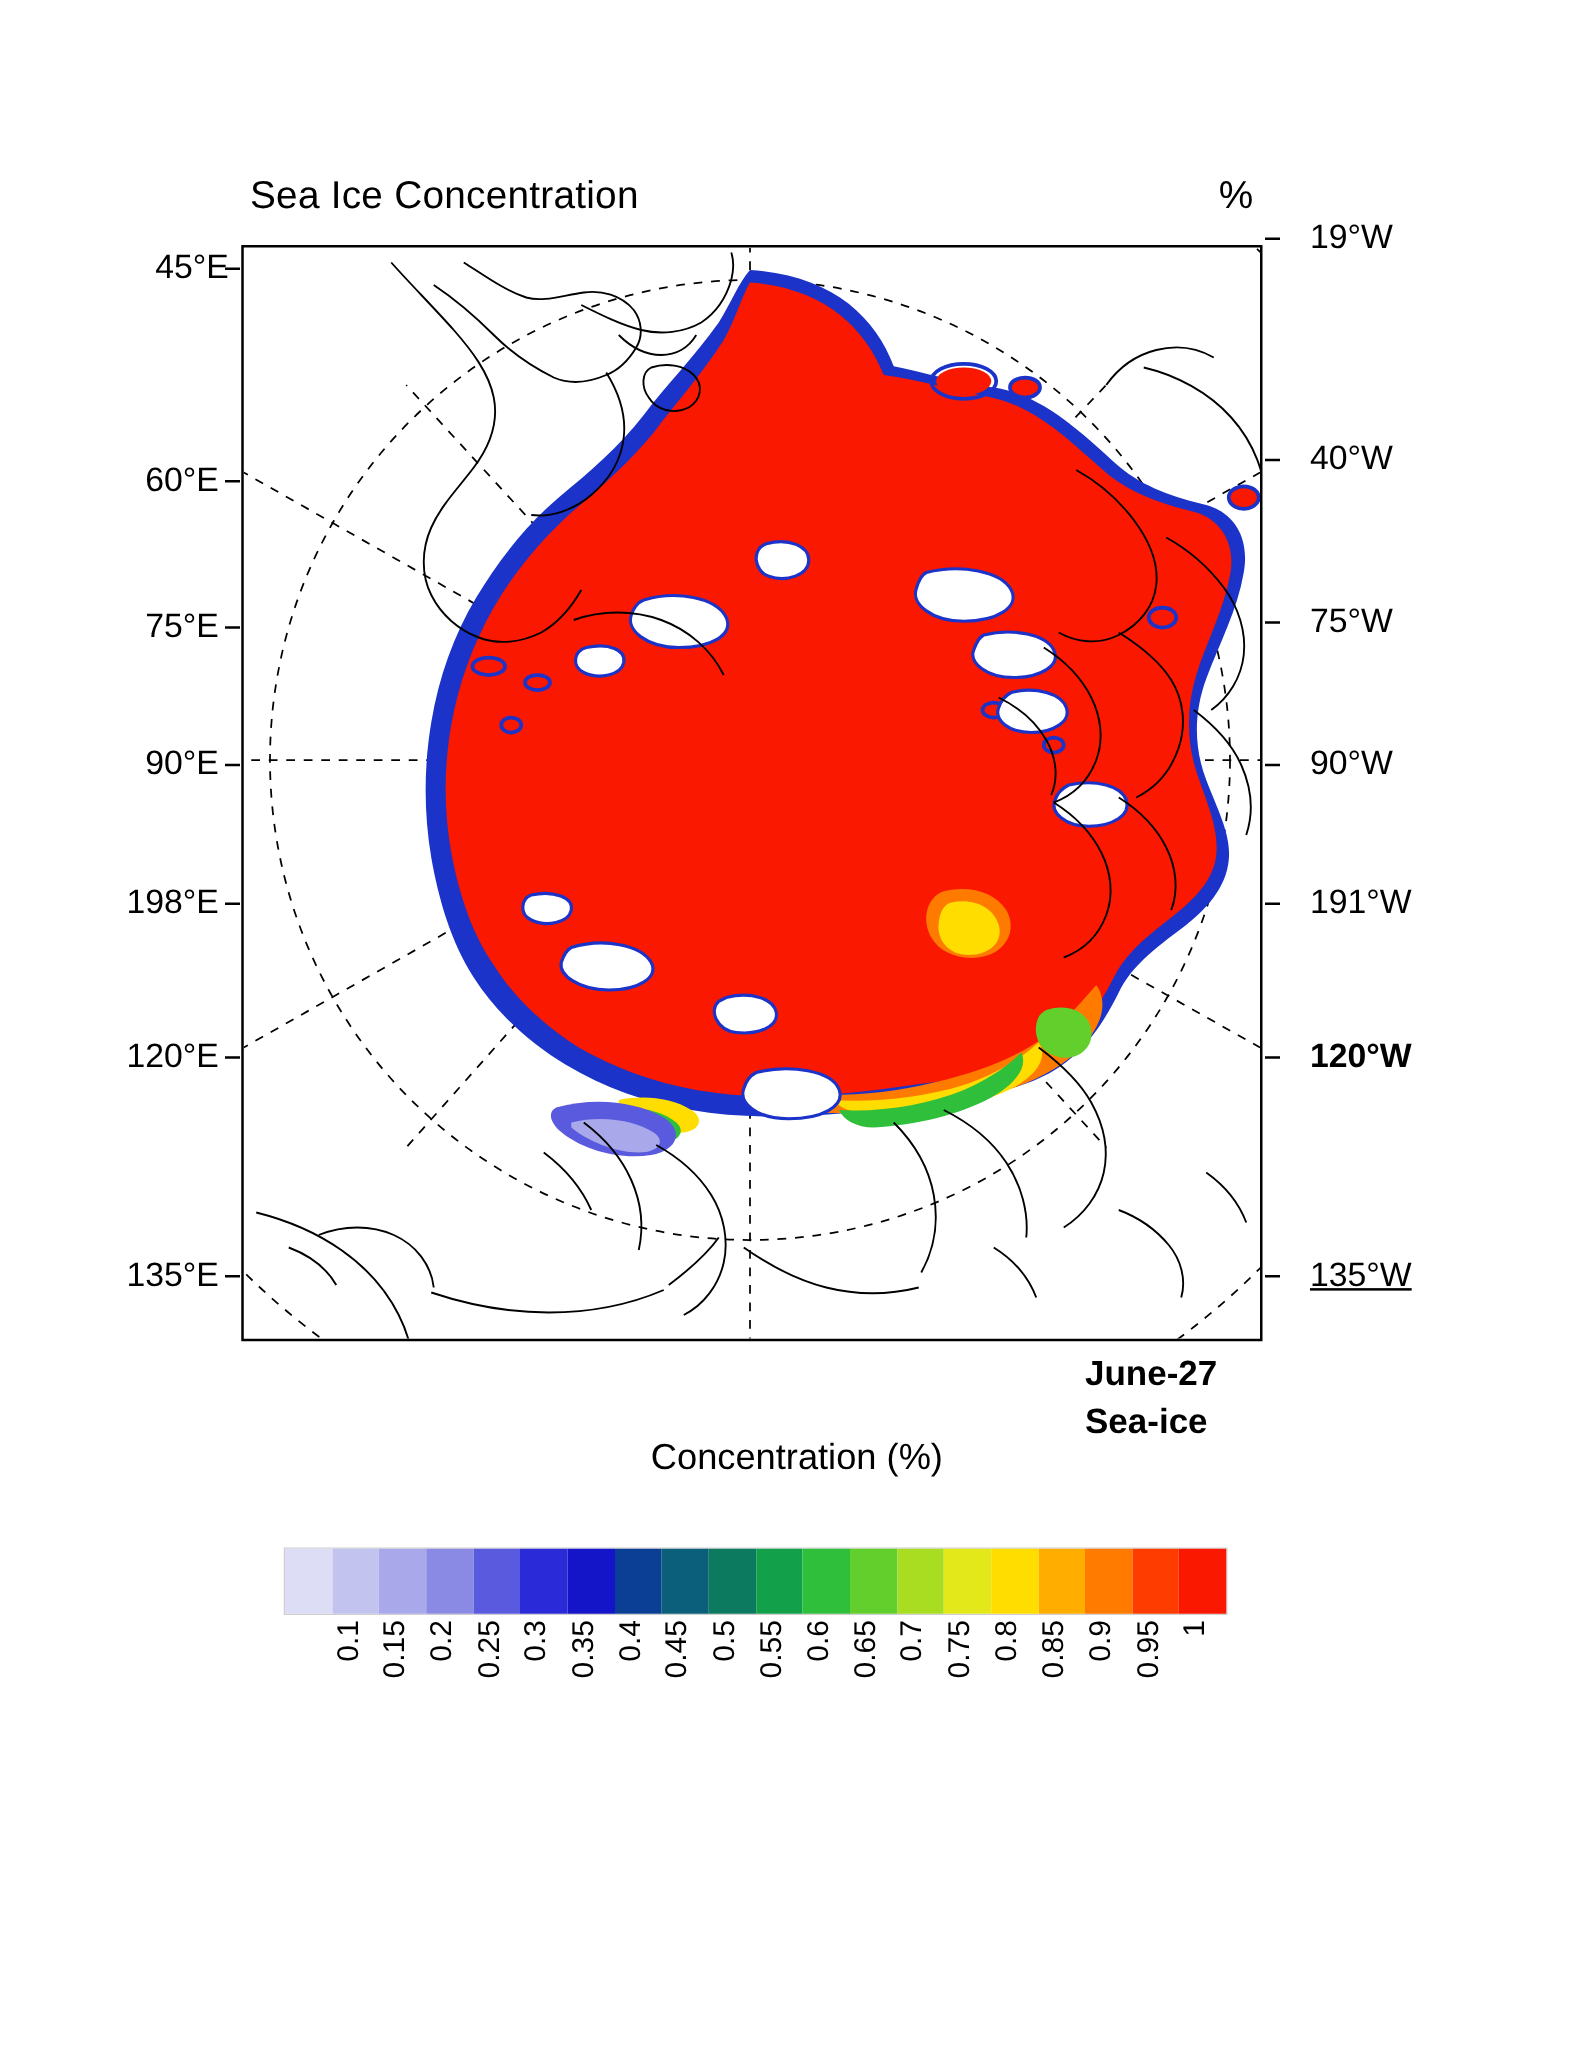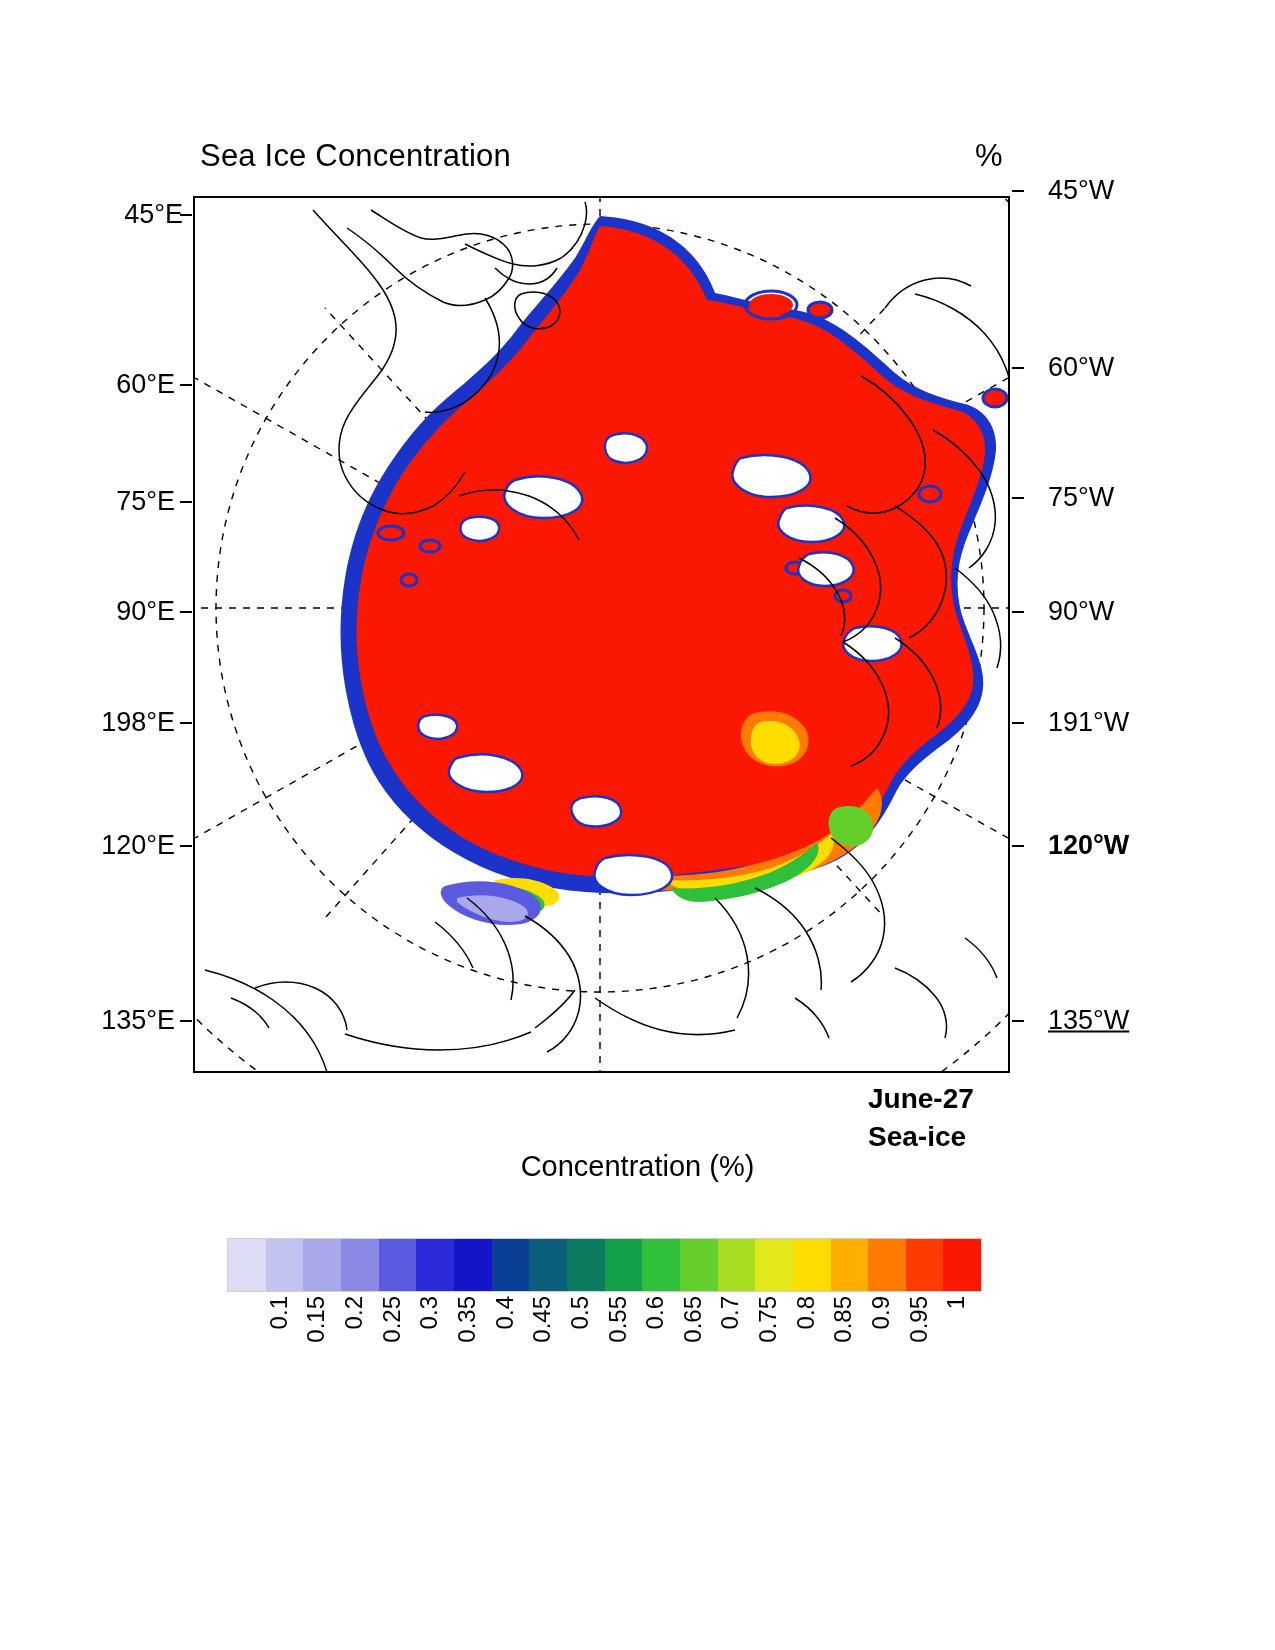--- a/index.html
+++ b/index.html
@@ -150,22 +150,22 @@
   <div class="tick-label tick-left" style="left:45px; top:1020px; width:130px;">135°E</div>
 
   <div class="tick-mark" style="left:180px; top:214px;"></div>
   <div class="tick-mark" style="left:180px; top:384px;"></div>
   <div class="tick-mark" style="left:180px; top:501px;"></div>
   <div class="tick-mark" style="left:180px; top:611px;"></div>
   <div class="tick-mark" style="left:180px; top:722px;"></div>
   <div class="tick-mark" style="left:180px; top:845px;"></div>
   <div class="tick-mark" style="left:180px; top:1020px;"></div>
 
-  <div class="tick-label tick-right" style="left:1048px; top:190px;">45°W</div>
-  <div class="tick-label tick-right" style="left:1048px; top:367px;">60°W</div>
+  <div class="tick-label tick-right" style="left:1048px; top:190px;">19°W</div>
+  <div class="tick-label tick-right" style="left:1048px; top:367px;">40°W</div>
   <div class="tick-label tick-right" style="left:1048px; top:497px;">75°W</div>
   <div class="tick-label tick-right" style="left:1048px; top:611px;text-align:center;">90°W</div>
   <div class="tick-label tick-right" style="left:1048px; top:722px;">191°W</div>
   <div class="tick-label tick-right" style="left:1048px; top:845px;font-weight:bold;">120°W</div>
   <div class="tick-label tick-right" style="left:1048px; top:1020px;text-decoration:underline;">135°W</div>
 
   <div class="tick-mark" style="left:1012px; top:190px;"></div>
   <div class="tick-mark" style="left:1012px; top:367px;"></div>
   <div class="tick-mark" style="left:1012px; top:497px;"></div>
   <div class="tick-mark" style="left:1012px; top:611px;"></div>

